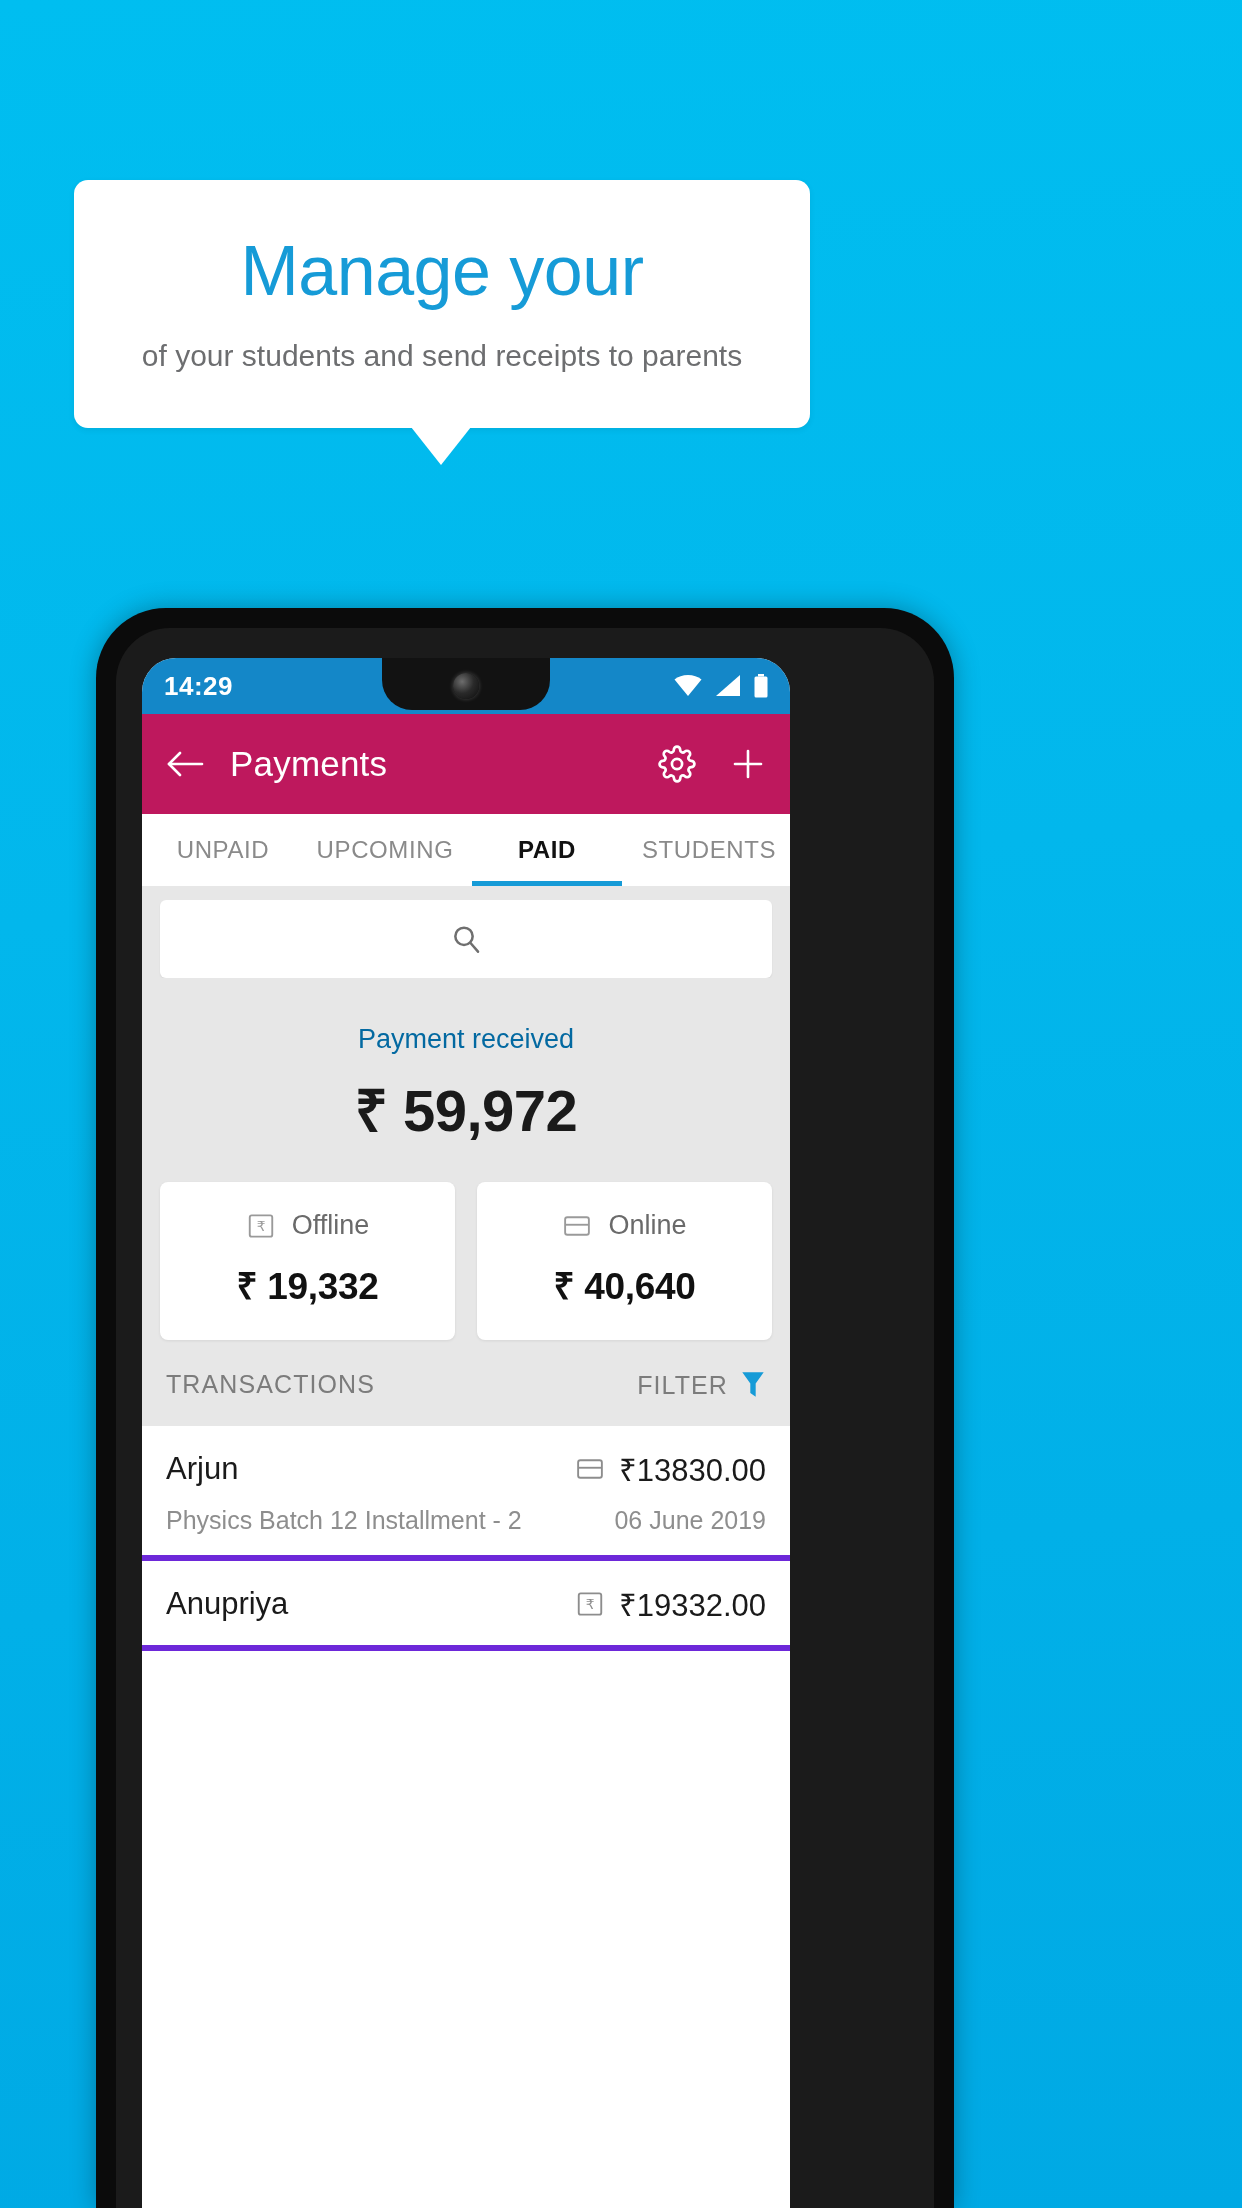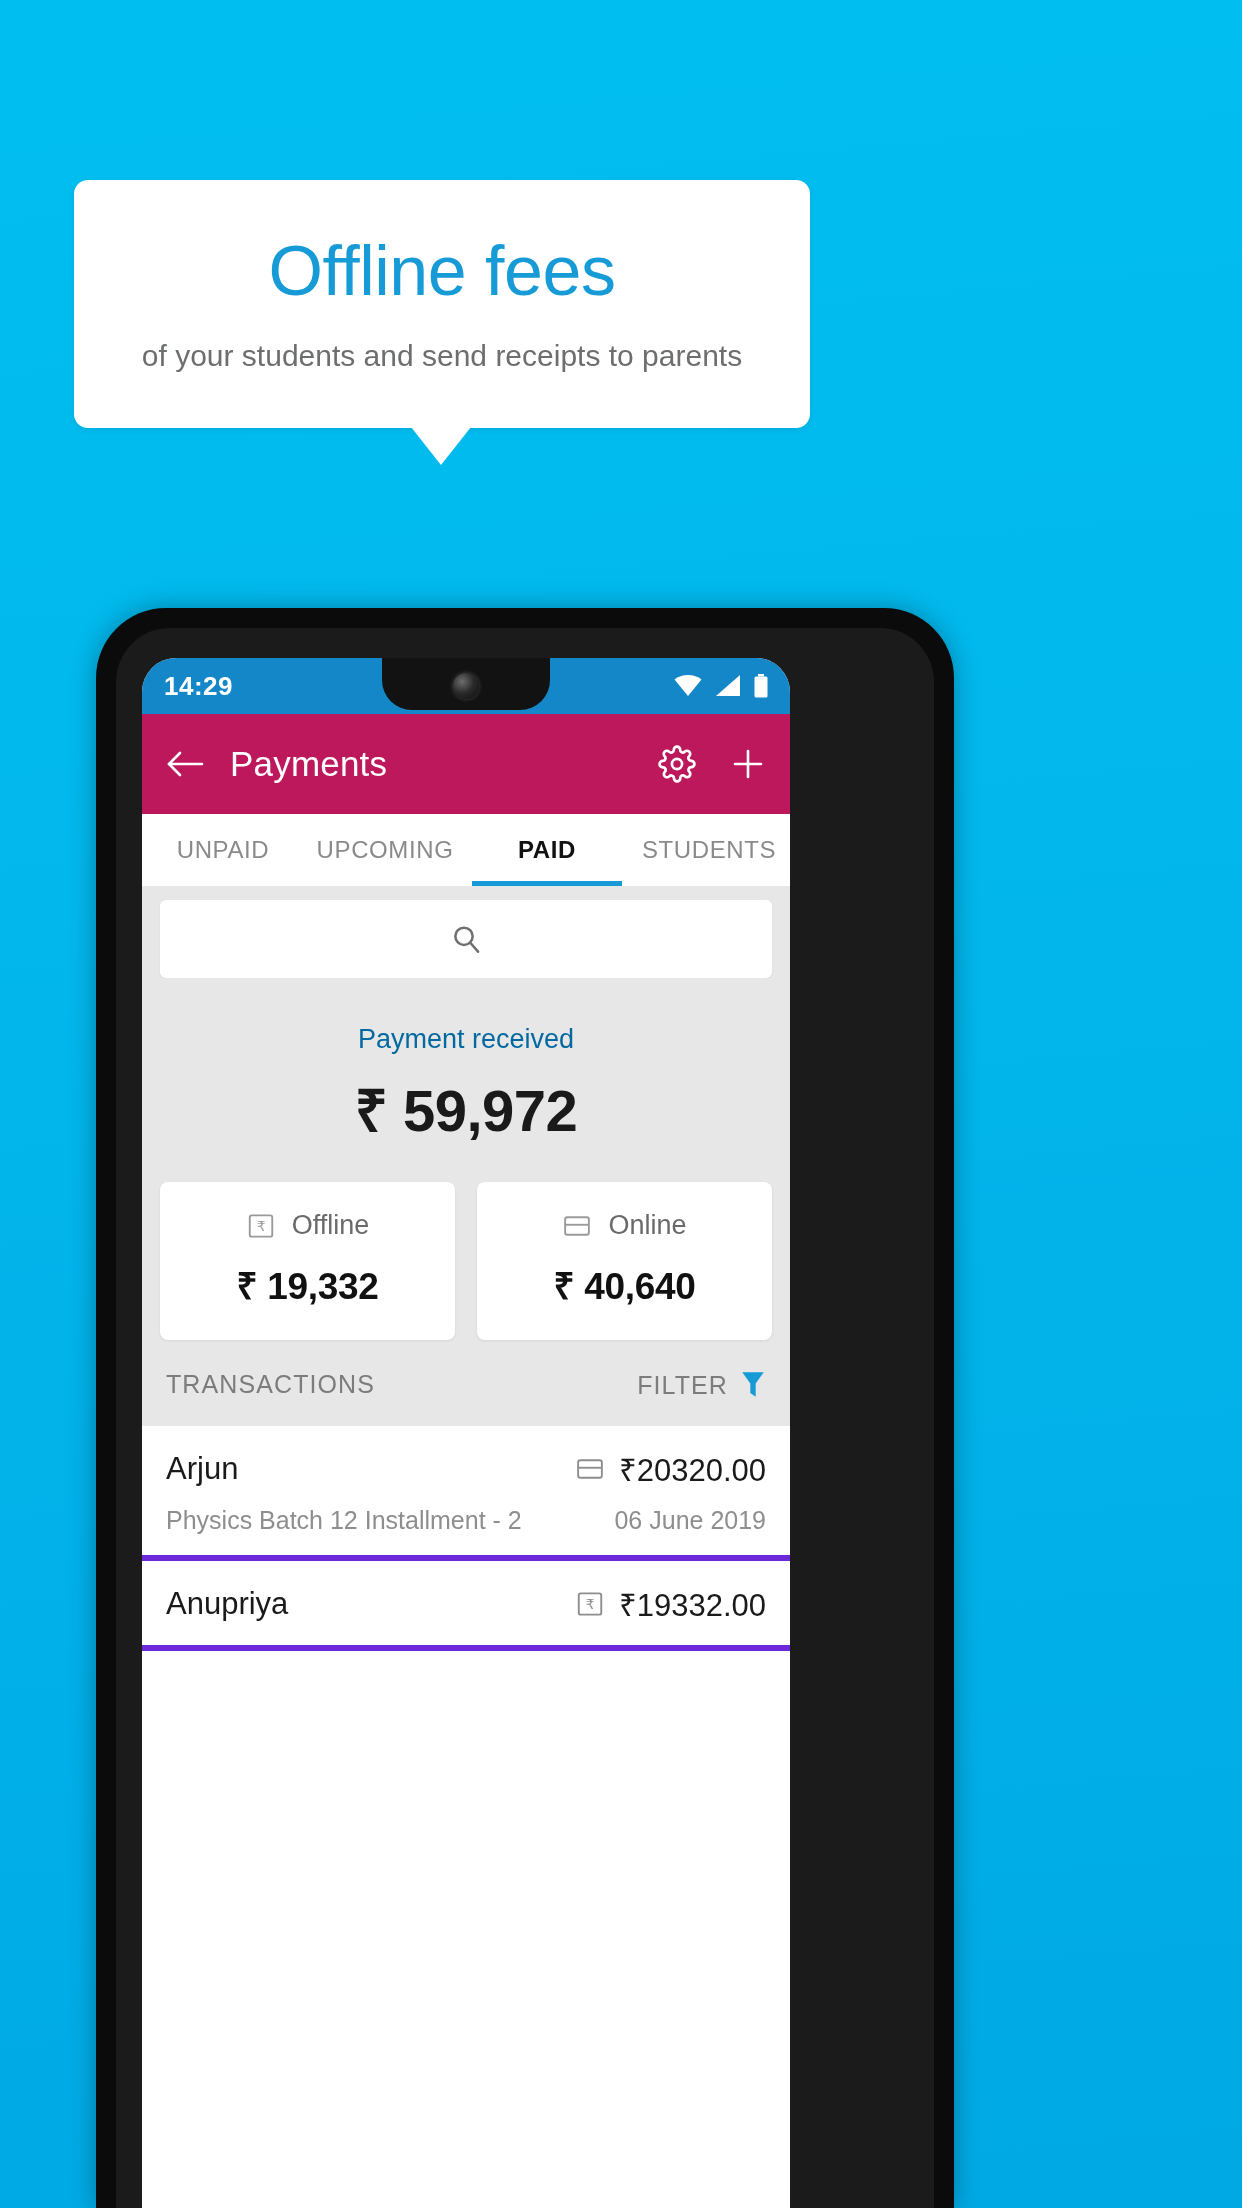--- a/index.html
+++ b/index.html
@@ -177,21 +177,21 @@
   .tx-sub-line { display:flex; align-items:center; margin-top:16px; }
   .tx-desc { font-size:25px; color:#8e8e8e; }
   .tx-date { margin-left:auto; font-size:25px; color:#8e8e8e; }
 
   .ico { display:inline-flex; align-items:center; justify-content:center; }
 </style>
 </head>
 <body>
 
 <div id="promo-bubble">
-  <div class="promo-title">Offline fees</div>
+  <div class="promo-title">Manage your</div>
   <div class="promo-sub">of your students and send receipts to parents</div>
 </div>
 <div id="promo-tail"></div>
 
 <div id="phone-frame">
   <div class="side-btn" id="side-btn-power"></div>
   <div class="side-btn" id="side-btn-volume-up"></div>
   <div class="side-btn" id="side-btn-volume-down"></div>
 
   <div id="phone-bezel-inner">
@@ -314,21 +314,21 @@
           <div class="tx-row">
             <div class="tx-line">
               <span class="tx-name">Arjun</span>
               <span class="tx-amount-wrap">
                 <span class="ico">
                   <svg width="30" height="30" viewBox="0 0 24 24" fill="none" stroke="#8d8d8d" stroke-width="1.5">
                       <rect x="2.5" y="5" width="19" height="14" rx="1.8"></rect>
                       <path d="M2.5 11 H21.5"></path>
                     </svg>
                 </span>
-                <span class="tx-amount">₹20320.00</span>
+                <span class="tx-amount">₹13830.00</span>
               </span>
             </div>
             <div class="tx-sub-line">
               <span class="tx-desc">Physics Batch 12 Installment - 2</span>
               <span class="tx-date">06 June 2019</span>
             </div>
           </div>
           <div class="tx-row">
             <div class="tx-line">
               <span class="tx-name">Anupriya</span>

